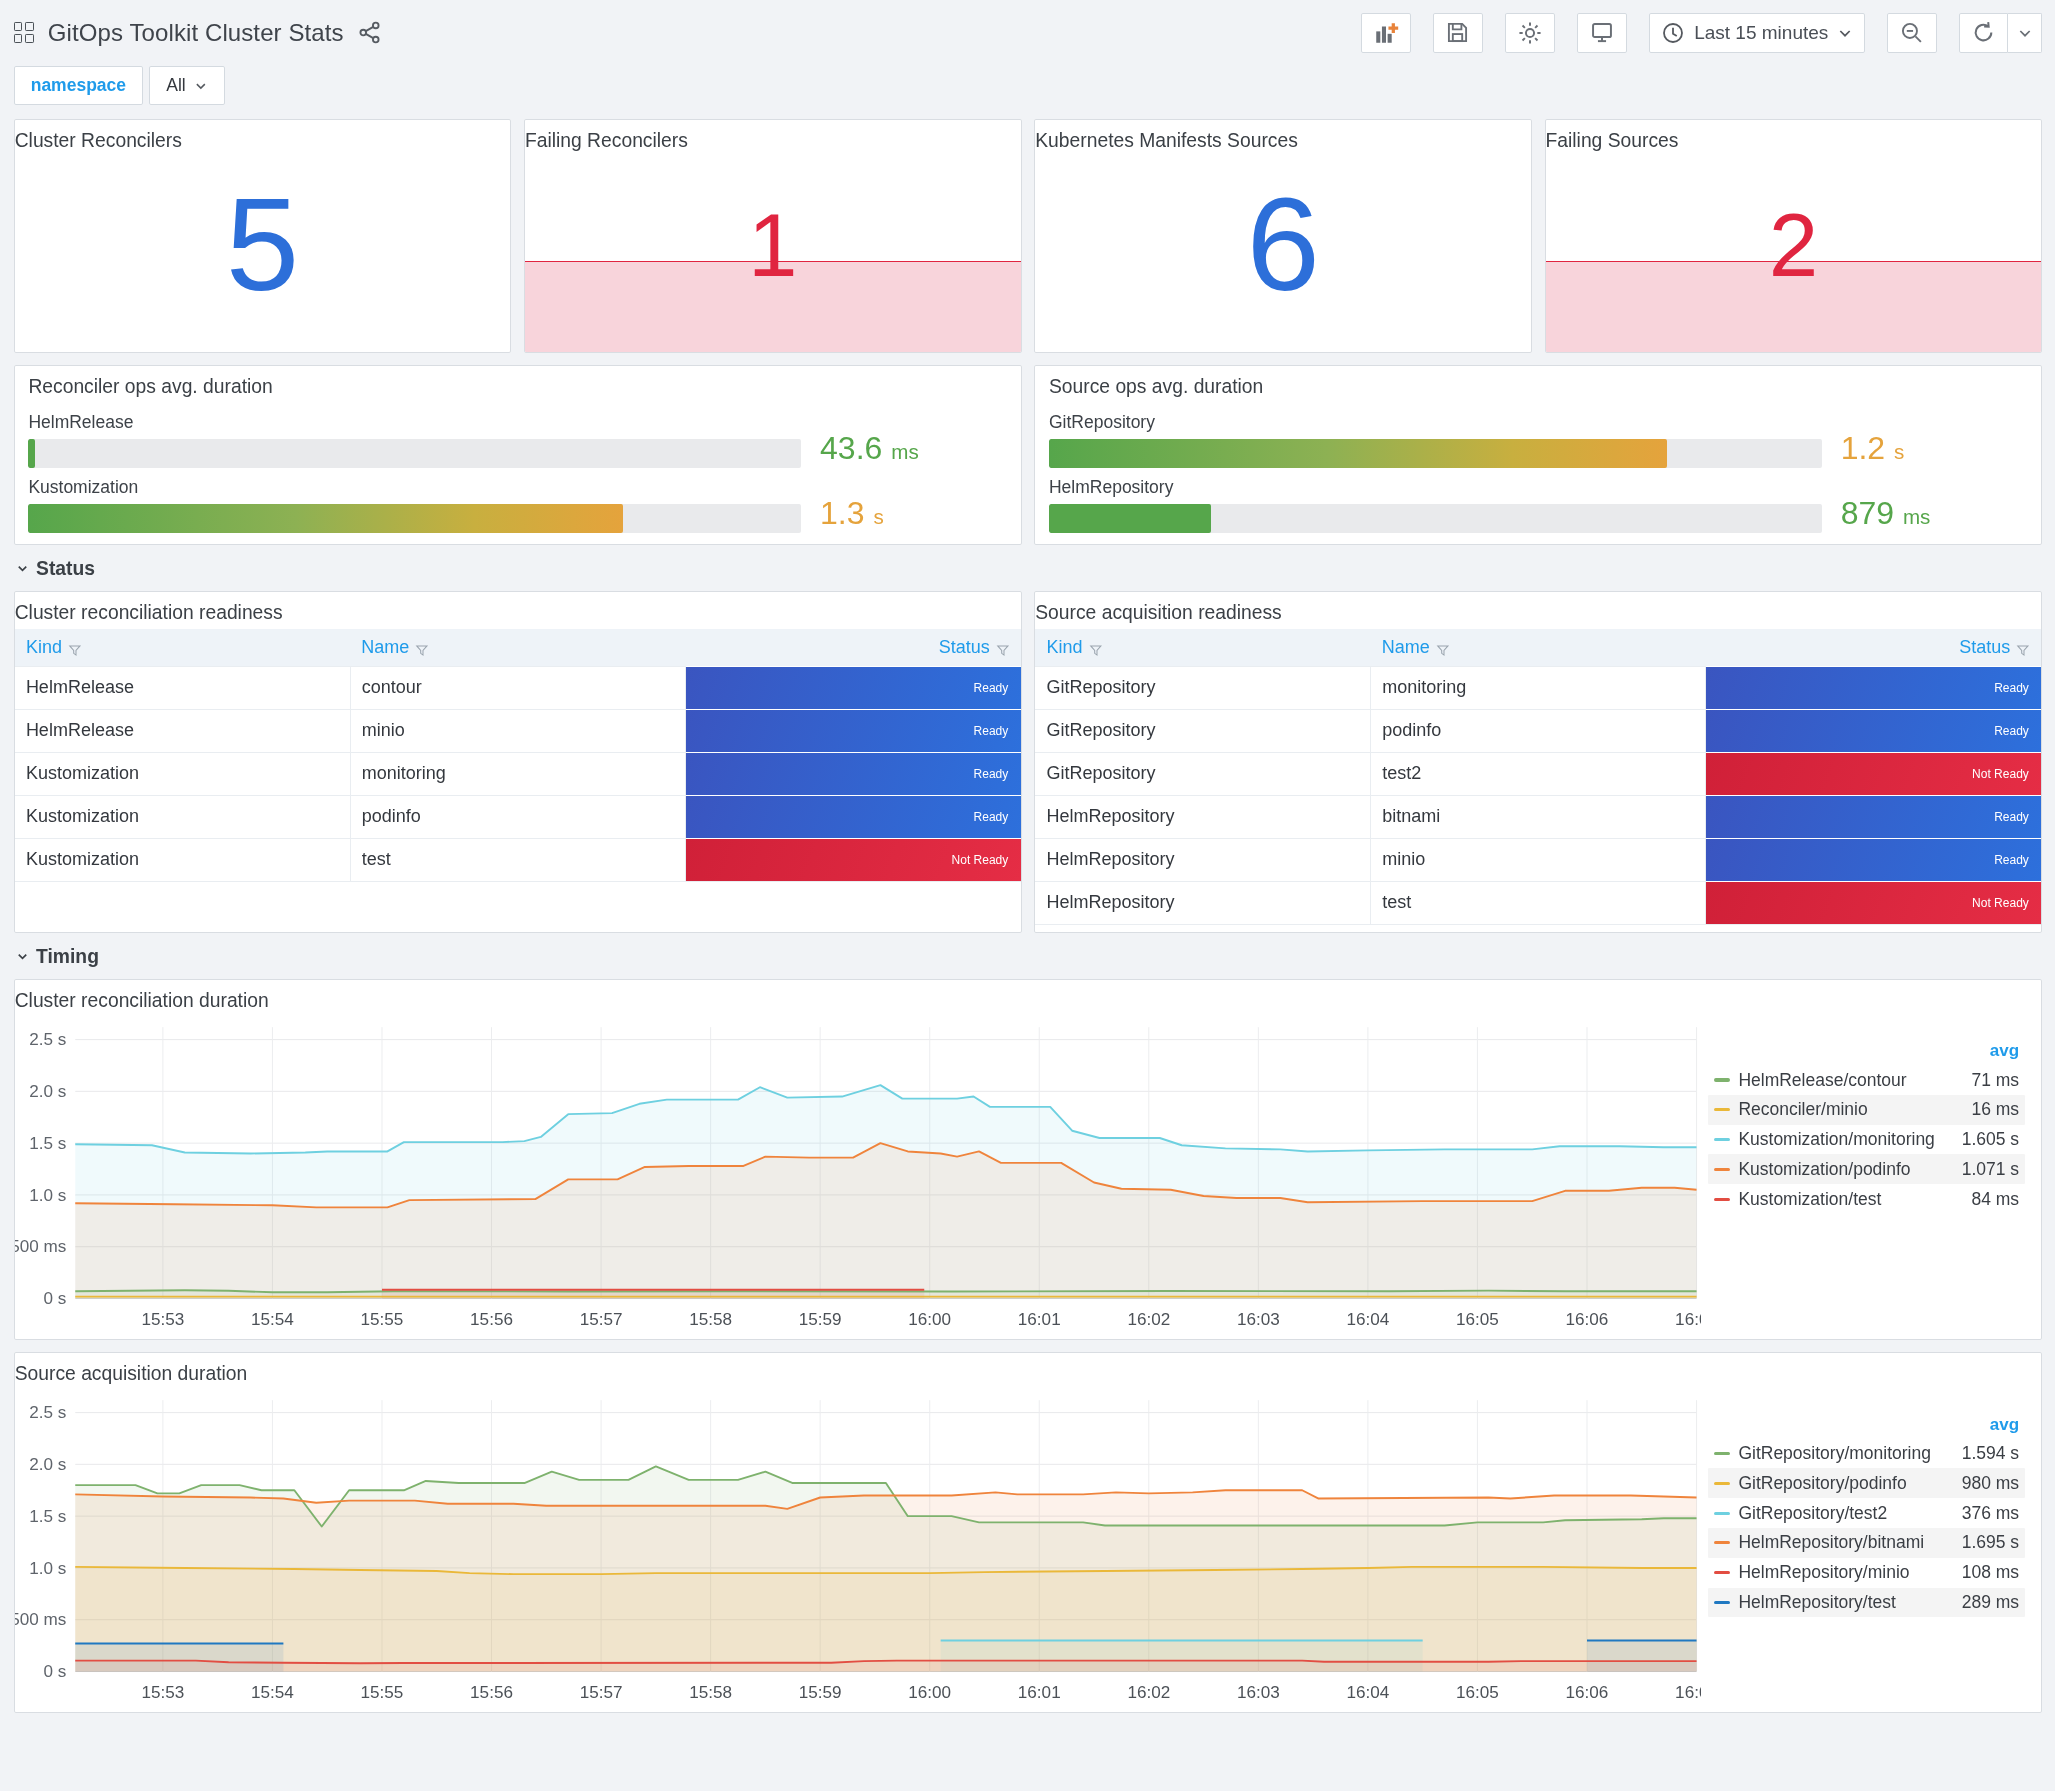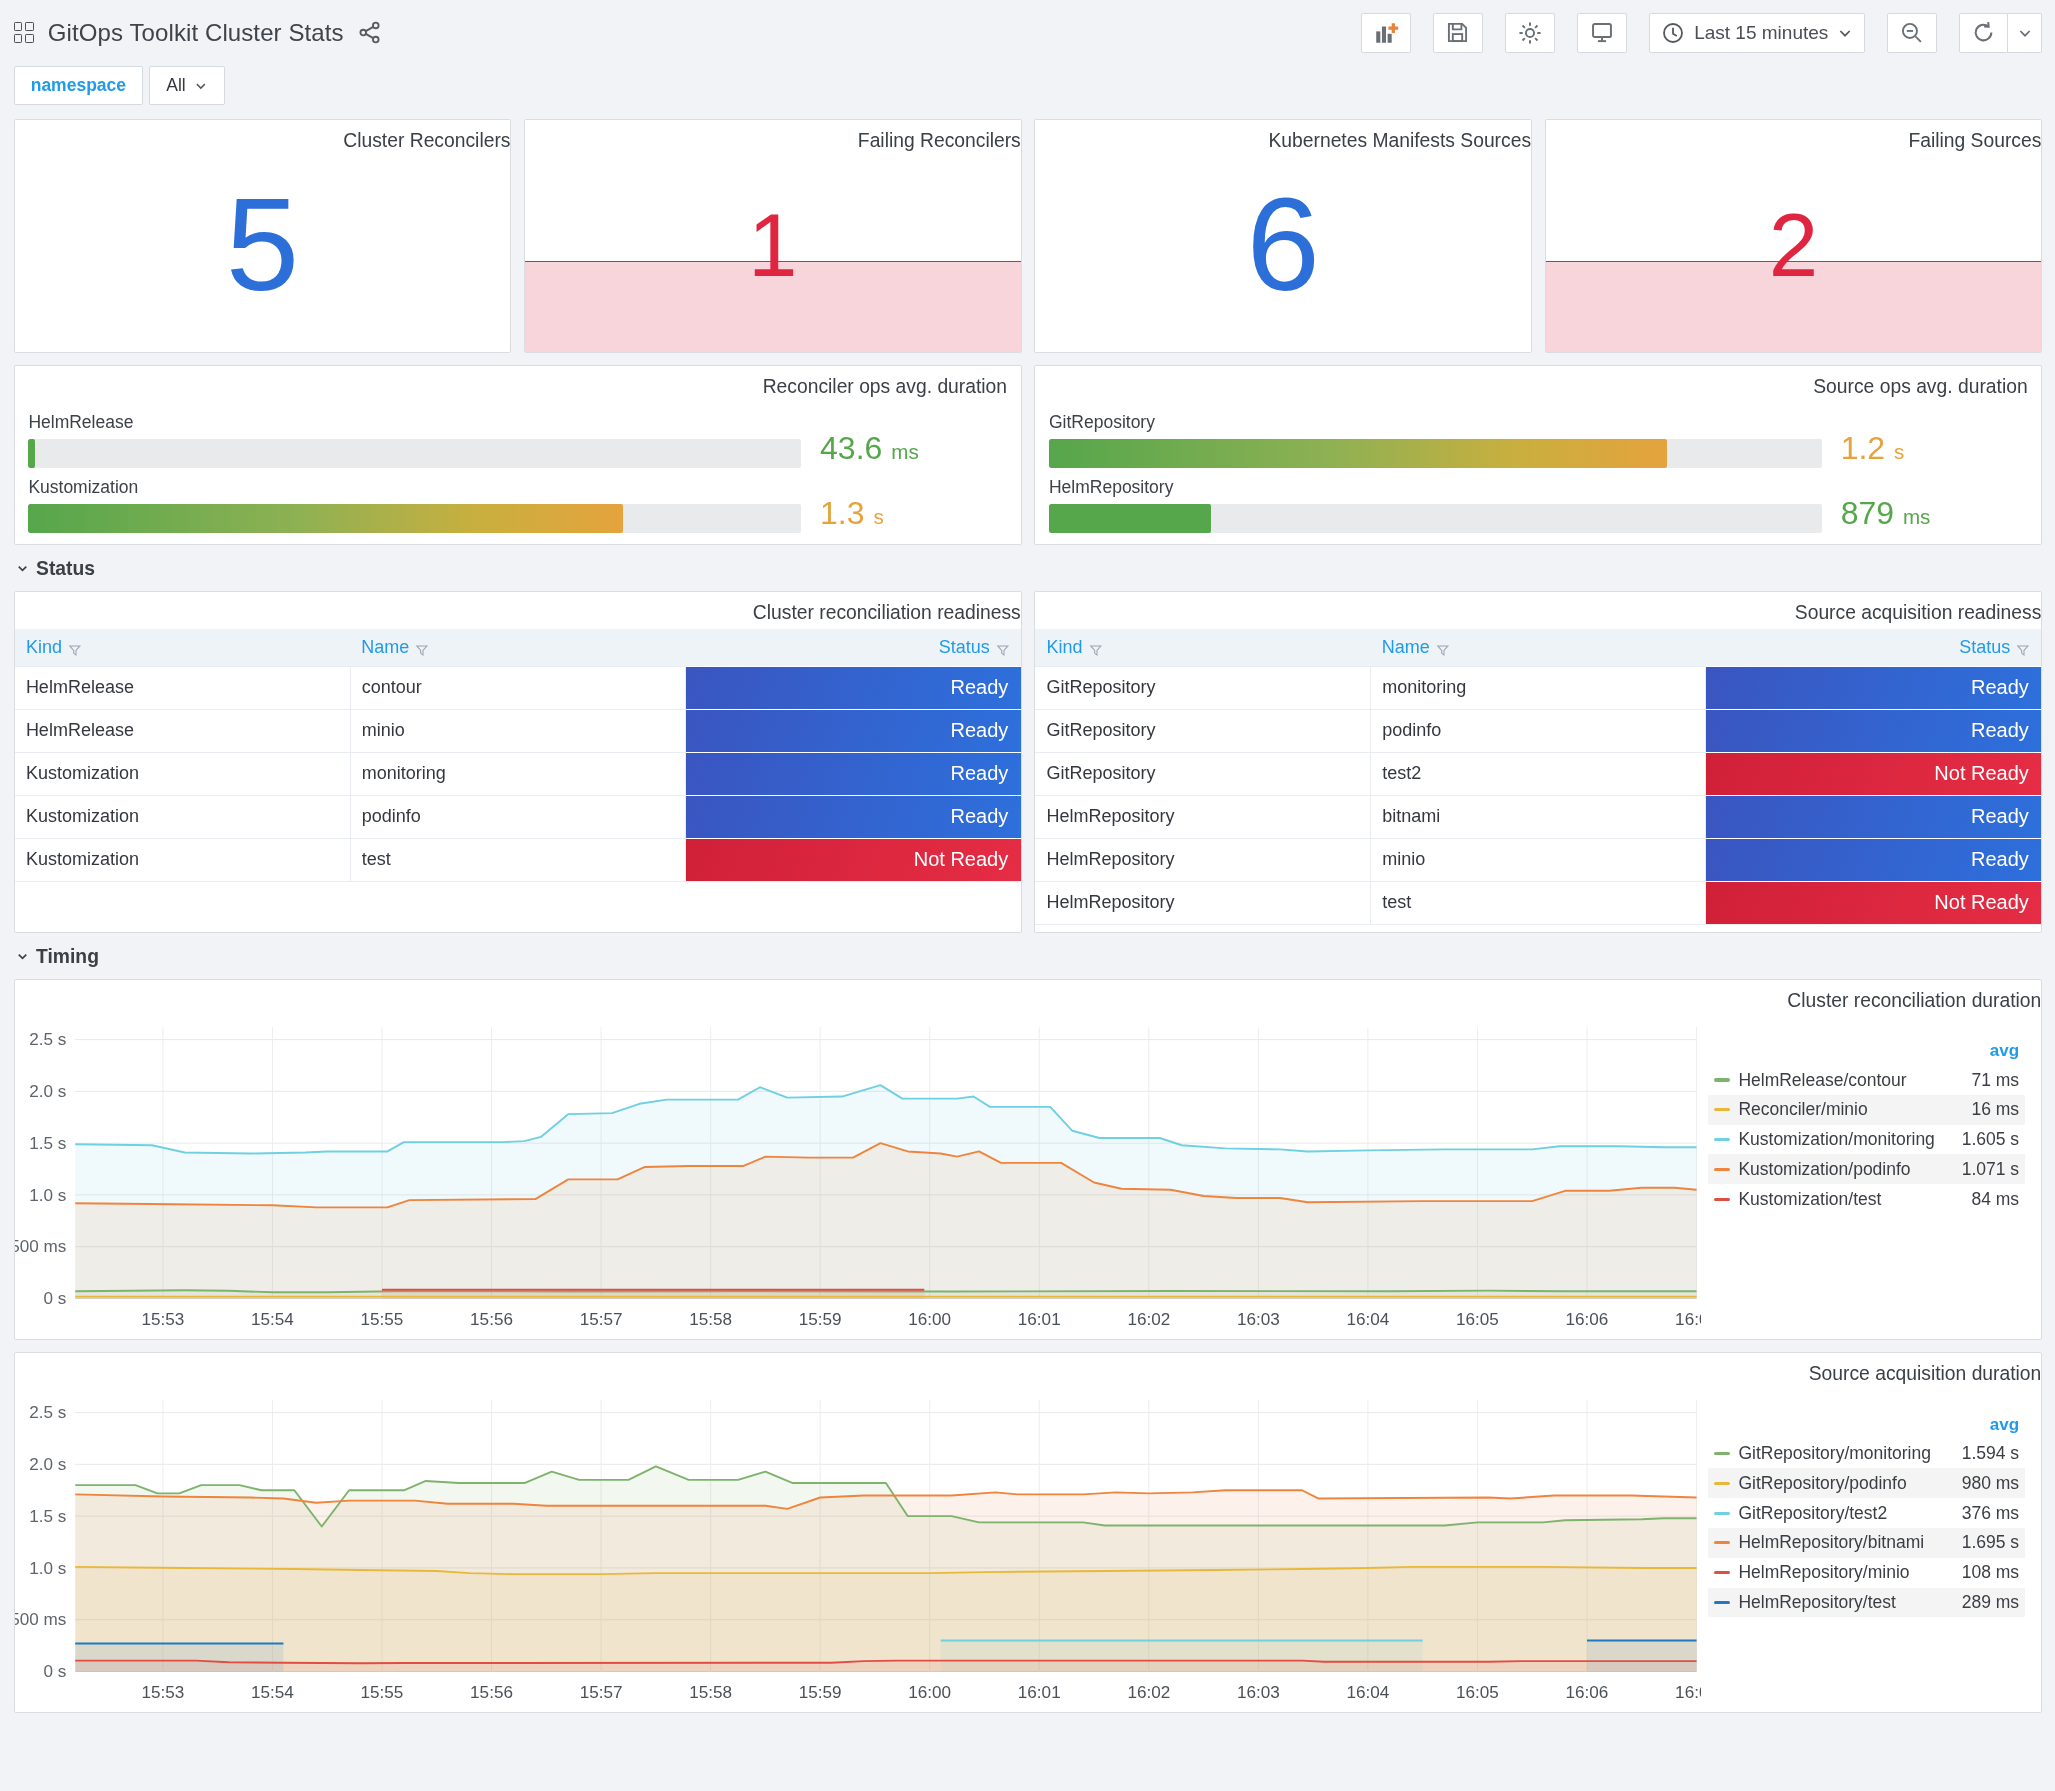--- a/index.html
+++ b/index.html
@@ -22,21 +22,21 @@
   .split .btn:last-child { border-left:none; border-top-left-radius:0; border-bottom-left-radius:0; padding:0 8.7px; }
 
   
   .filters { display:flex; gap:6.2px; margin:11.2px 0 13.7px 0; }
   .chip { background:#fff; border:0.6px solid #d4dae0; border-radius:1.9px; height:39px; display:flex; align-items:center; padding:0 16px; font-size:17.5px; }
   .chip.label { color:#1f9bea; font-weight:700; }
   .chip.value { color:#34383e; gap:8.7px; cursor:pointer;text-align:right; }
 
   
   .panel { background:#fff; border:0.6px solid #d9dde2; border-radius:1.9px; position:relative; }
-  .panel-title { text-align:right; font-size:19.3px; font-weight:500; color:#3b4046; padding:10px 0 5px 16px; cursor:pointer; }
+  .panel-title { text-align:left; font-size:19.3px; font-weight:500; color:#3b4046; padding:10px 0 5px 0; cursor:pointer; }
 
   
   .row { display:flex; gap:12.5px; margin-bottom:12.5px; }
   .stat { flex:1; height:234px; overflow:hidden; }
   .stat .big { position:absolute; left:0; right:0; top:54%; transform:translateY(-50%); text-align:center; font-weight:500; z-index:2; line-height:1; }
   .stat.ok .big { font-size:132px; color:#2d6fd9; }
   .stat.alert .big { font-size:89px; color:#e02540; }
   .stat.alert .fill { position:absolute; left:0; right:0; bottom:0; height:39%; background:#f8d4db; border-top:1.9px solid #e02540; z-index:1; }
 
   
@@ -57,21 +57,21 @@
 
   
   .table-panel { flex:1; display:flex; flex-direction:column; padding-bottom:7.5px; }
   table { border-collapse:collapse; width:100%; table-layout:fixed; }
   thead td { background:#eef3f8; color:#1f9bea; font-size:18px; height:37px; padding:0 11.2px; }
   thead td.status { text-align:right; }
   thead td .th { display:inline-flex; align-items:flex-end; gap:6.2px; cursor:pointer; }
   tbody td { font-size:18px; color:#34383e; height:42px; padding:0 11.2px; border-top:0.6px solid #e9edf1; }
   tbody td.kind, tbody td.name { border-right:0.6px solid #e9edf1; }
   td.cell-status { padding:0; border-top:1.2px solid #fff; }
-  .status-pill { height:42px; display:flex; align-items:center; justify-content:flex-end; padding:0 12.5px; color:#fff; font-size:20px; }
+  .status-pill { height:42px; display:flex; align-items:center; justify-content:flex-end; padding:0 12.5px; color:#fff; font-size:12px; }
   .status-pill.ready    { background:linear-gradient(110deg,#3a55c0,#2d70dc); }
   .status-pill.notready { background:linear-gradient(110deg,#d02038,#e52d45); }
   .t-spacer { flex:1; border-top:0.6px solid #e9edf1; }
 
   
   .chart-panel { margin-bottom:12.5px; padding-bottom:5px; }
   .chart-flex { display:flex; }
   .chart-area { flex:1; min-width:0; }
   .chart-area svg { width:100%; display:block; }
   .legend { width:340px; padding:21px 16px 0 6.2px; }

